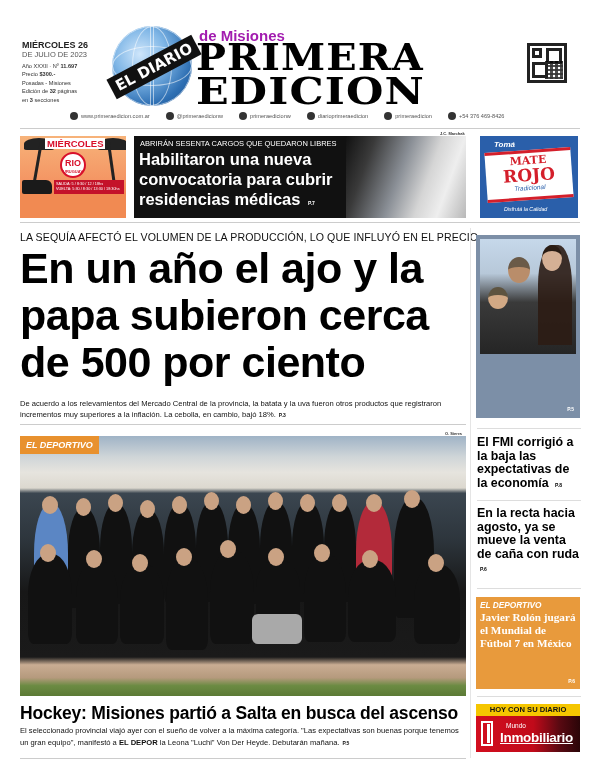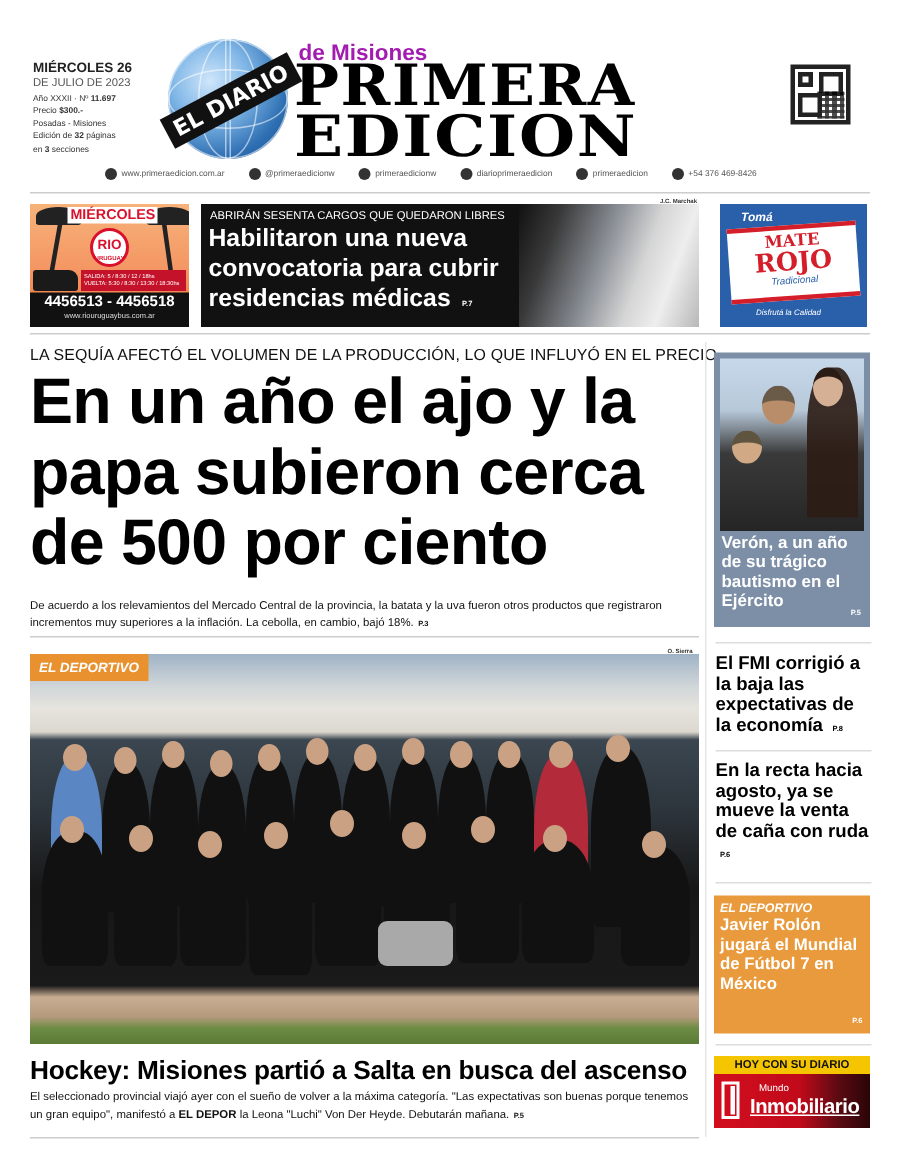--- a/index.html
+++ b/index.html
@@ -108,21 +108,21 @@
   .veron .photo .hair { position: absolute; left: 58px; top: 6px; width: 34px; height: 100px; background: #2c1c14; border-radius: 40% 40% 0 0; opacity: .9; }
   .veron .head { position: absolute; left: 5px; top: 121px; width: 96px; color: #fff; font-weight: bold; font-size: 11.3px; line-height: 13px; }
   .veron .pg { position: absolute; right: 6px; bottom: 6px; color: #fff; font-size: 5px; }
 
   .brief { position: absolute; left: 477px; width: 104px; font-weight: bold; font-size: 12.4px; line-height: 13.5px; color: #000; }
   .brief .pg { font-size: 5px; }
   .rrule { position: absolute; left: 477px; width: 104px; height: 1px; background: #ddd; }
 
   .deportivo-box { position: absolute; left: 476px; top: 597px; width: 104px; height: 92px; background: #e89a3c; }
   .deportivo-box .tag { position: absolute; left: 4px; top: 3px; color: #fff; font-weight: bold; font-style: italic; font-size: 8.3px; }
-  .deportivo-box .head { position: absolute; left: 4px; top: 14px; width: 98px; color: #fff; font-weight: bold; font-size: 11.2px; line-height: 13px; }
+  .deportivo-box .head { position: absolute; left: 4px; top: 14px; width: 98px; color: #fff; font-weight: bold; font-size: 11.2px; line-height: 13px; font-family: Liberation Serif, serif; }
   .deportivo-box .pg { position: absolute; right: 5px; bottom: 5px; color: #fff; font-size: 5px; }
 
   .hoy { position: absolute; left: 476px; top: 704px; width: 104px; height: 12px; background: #f5c600; color: #111; font-weight: bold; font-size: 7.6px; text-align: center; line-height: 12px; }
   .mundo { position: absolute; left: 476px; top: 716px; width: 104px; height: 36px;
     background: linear-gradient(90deg, #d20e1e 0%, #c10a1a 55%, #5a0a12 80%, #2a0508 100%); }
   .mundo .door { position: absolute; left: 5px; top: 5px; width: 12px; height: 25px; border: 2px solid #fff; }
   .mundo .door::after { content: ""; position: absolute; left: 4px; top: 1px; width: 3px; height: 19px; background: #fff; }
   .mundo .m1 { position: absolute; left: 30px; top: 6px; color: #fff; font-size: 6.5px; }
   .mundo .m2 { position: absolute; left: 24px; top: 14px; color: #fff; font-size: 13.5px; font-weight: bold; letter-spacing: -0.3px; text-decoration: underline; }
 
@@ -193,24 +193,20 @@
   <div class="leaves-l"></div>
     <div class="palm l"></div>
   <div class="leaves-r"></div>
     <div class="palm r"></div>
   <div class="city">MIÉRCOLES</div>
   <div class="rio-logo"><span>RIO</span><small>URUGUAY</small></div>
   <div class="bus"></div>
   <div class="sched">
     <div>SALIDA: 5 / 8:30 / 12 / 18hs</div>
     <div>VUELTA: 5:30 / 8:30 / 13:30 / 18:30hs</div>
-  </div>
-  <div class="phones">
-    <div class="p">4456513 - 4456518</div>
-    <div class="u">www.riouruguaybus.com.ar</div>
   </div>
 </div>
 
 <div class="teaser">
   <div class="photo"></div>
   <div class="kicker">ABRIRÁN SESENTA CARGOS QUE QUEDARON LIBRES</div>
   <div class="headline"><span>Habilitaron una nueva convocatoria para cubrir residencias médicas</span> <span class="pg">P.7</span></div>
 </div>
 <div class="credit" style="left:440px; top:131px;">J.C. Marchak</div>
 
@@ -288,21 +284,20 @@
 
 <div class="vrule"></div>
 
 <div class="veron">
   <div class="photo">
     <div class="hair"></div>
       <div class="h1"></div>
       <div class="h2"></div>
       <div class="h3"></div>
   </div>
-  <div class="head">Verón, a un año de su trágico bautismo en el Ejército</div>
   <div class="pg">P.5</div>
 </div>
 
 <div class="rrule" style="top:428px;"></div>
 <div class="brief" style="top:436px;"><span>El FMI corrigió a la baja las expectativas de la economía</span> <span class="pg">P.8</span></div>
 
 <div class="rrule" style="top:500px;"></div>
 <div class="brief" style="top:507px;"><span>En la recta hacia agosto, ya se mueve la venta de caña con ruda</span> <span class="pg">P.6</span></div>
 
 <div class="rrule" style="top:588px;"></div>

